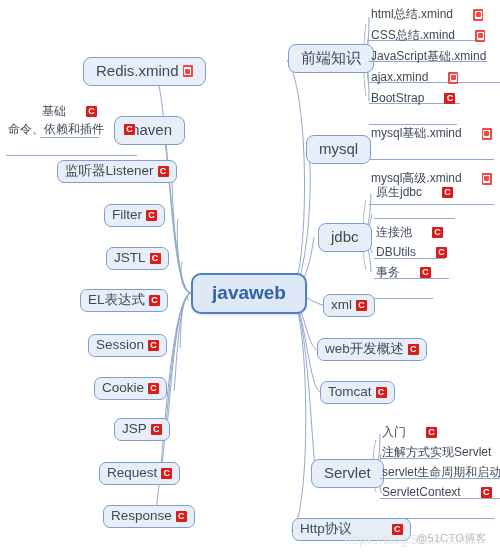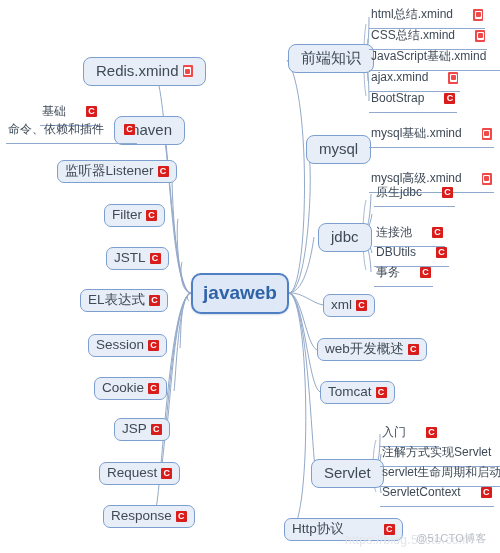--- a/index.html
+++ b/index.html
@@ -70,21 +70,21 @@
     box-sizing: border-box;
     display: flex;
     align-items: center;
     gap: 20px;
     white-space: nowrap;
     border: none;
     background: transparent;
     border-bottom: 1px solid #8fa9cf;
     color: #3f4a57;
     font-size: 12px;
-    padding: 1px 2px 6px 2px;
+    padding: 1px 2px 18px 2px;
     line-height: 1.15;
   }
 
   .label { display: inline-block; }
 
   
   .icon-c {
     display: inline-block;
     width: 11px;
     height: 11px;
@@ -193,21 +193,21 @@
       <path d="M366,200 C362,216 362,256 366,270" stroke="#a8bbd6"></path>
 
       <path d="M369,473 C376,473 380,463 380,434"></path>
       <path d="M369,473 C376,473 380,466 381,454"></path>
       <path d="M369,473 C376,473 380,474 381,474"></path>
       <path d="M369,473 C376,473 380,482 381,493"></path>
       <path d="M376,440 C372,452 372,484 376,492" stroke="#a8bbd6"></path>
     </g>
   </svg>
 
-  <div class="node root" style="left:191px; top:273px; width:98px; height:41px;">
+  <div class="node root" style="left:191px; top:273px; width:116px; height:41px;">
     <span class="label">javaweb</span>
   </div>
 
   <div class="node branch" style="left:83px; top:57px;">
     <span class="label">Redis.xmind</span>
     <span class="icon-xmind"></span>
   </div>
 
   <div class="node branch" style="left:114px; top:116px;">
     <span class="label">maven</span>
@@ -350,21 +350,21 @@
   </div>
   <div class="leaf" style="left:380px; top:465px;">
     <span class="label">servlet生命周期和启动</span>
 
   </div>
   <div class="leaf" style="left:380px; top:485px;">
     <span class="label">ServletContext</span>
     <span class="icon-c"></span>
   </div>
 
-  <div class="node topic" style="left:284px; top:518px;gap:40px;">
+  <div class="node topic" style="left:292px; top:518px;gap:40px;">
     <span class="label">Http协议</span>
     <span class="icon-c"></span>
   </div>
 
   <div class="watermark faint" style="left:345px; top:533px;">https://blog.51cto.com</div>
   <div class="watermark" style="left:416px; top:531px;">@51CTO博客</div>
 
 </div>
 
 </body></html>

